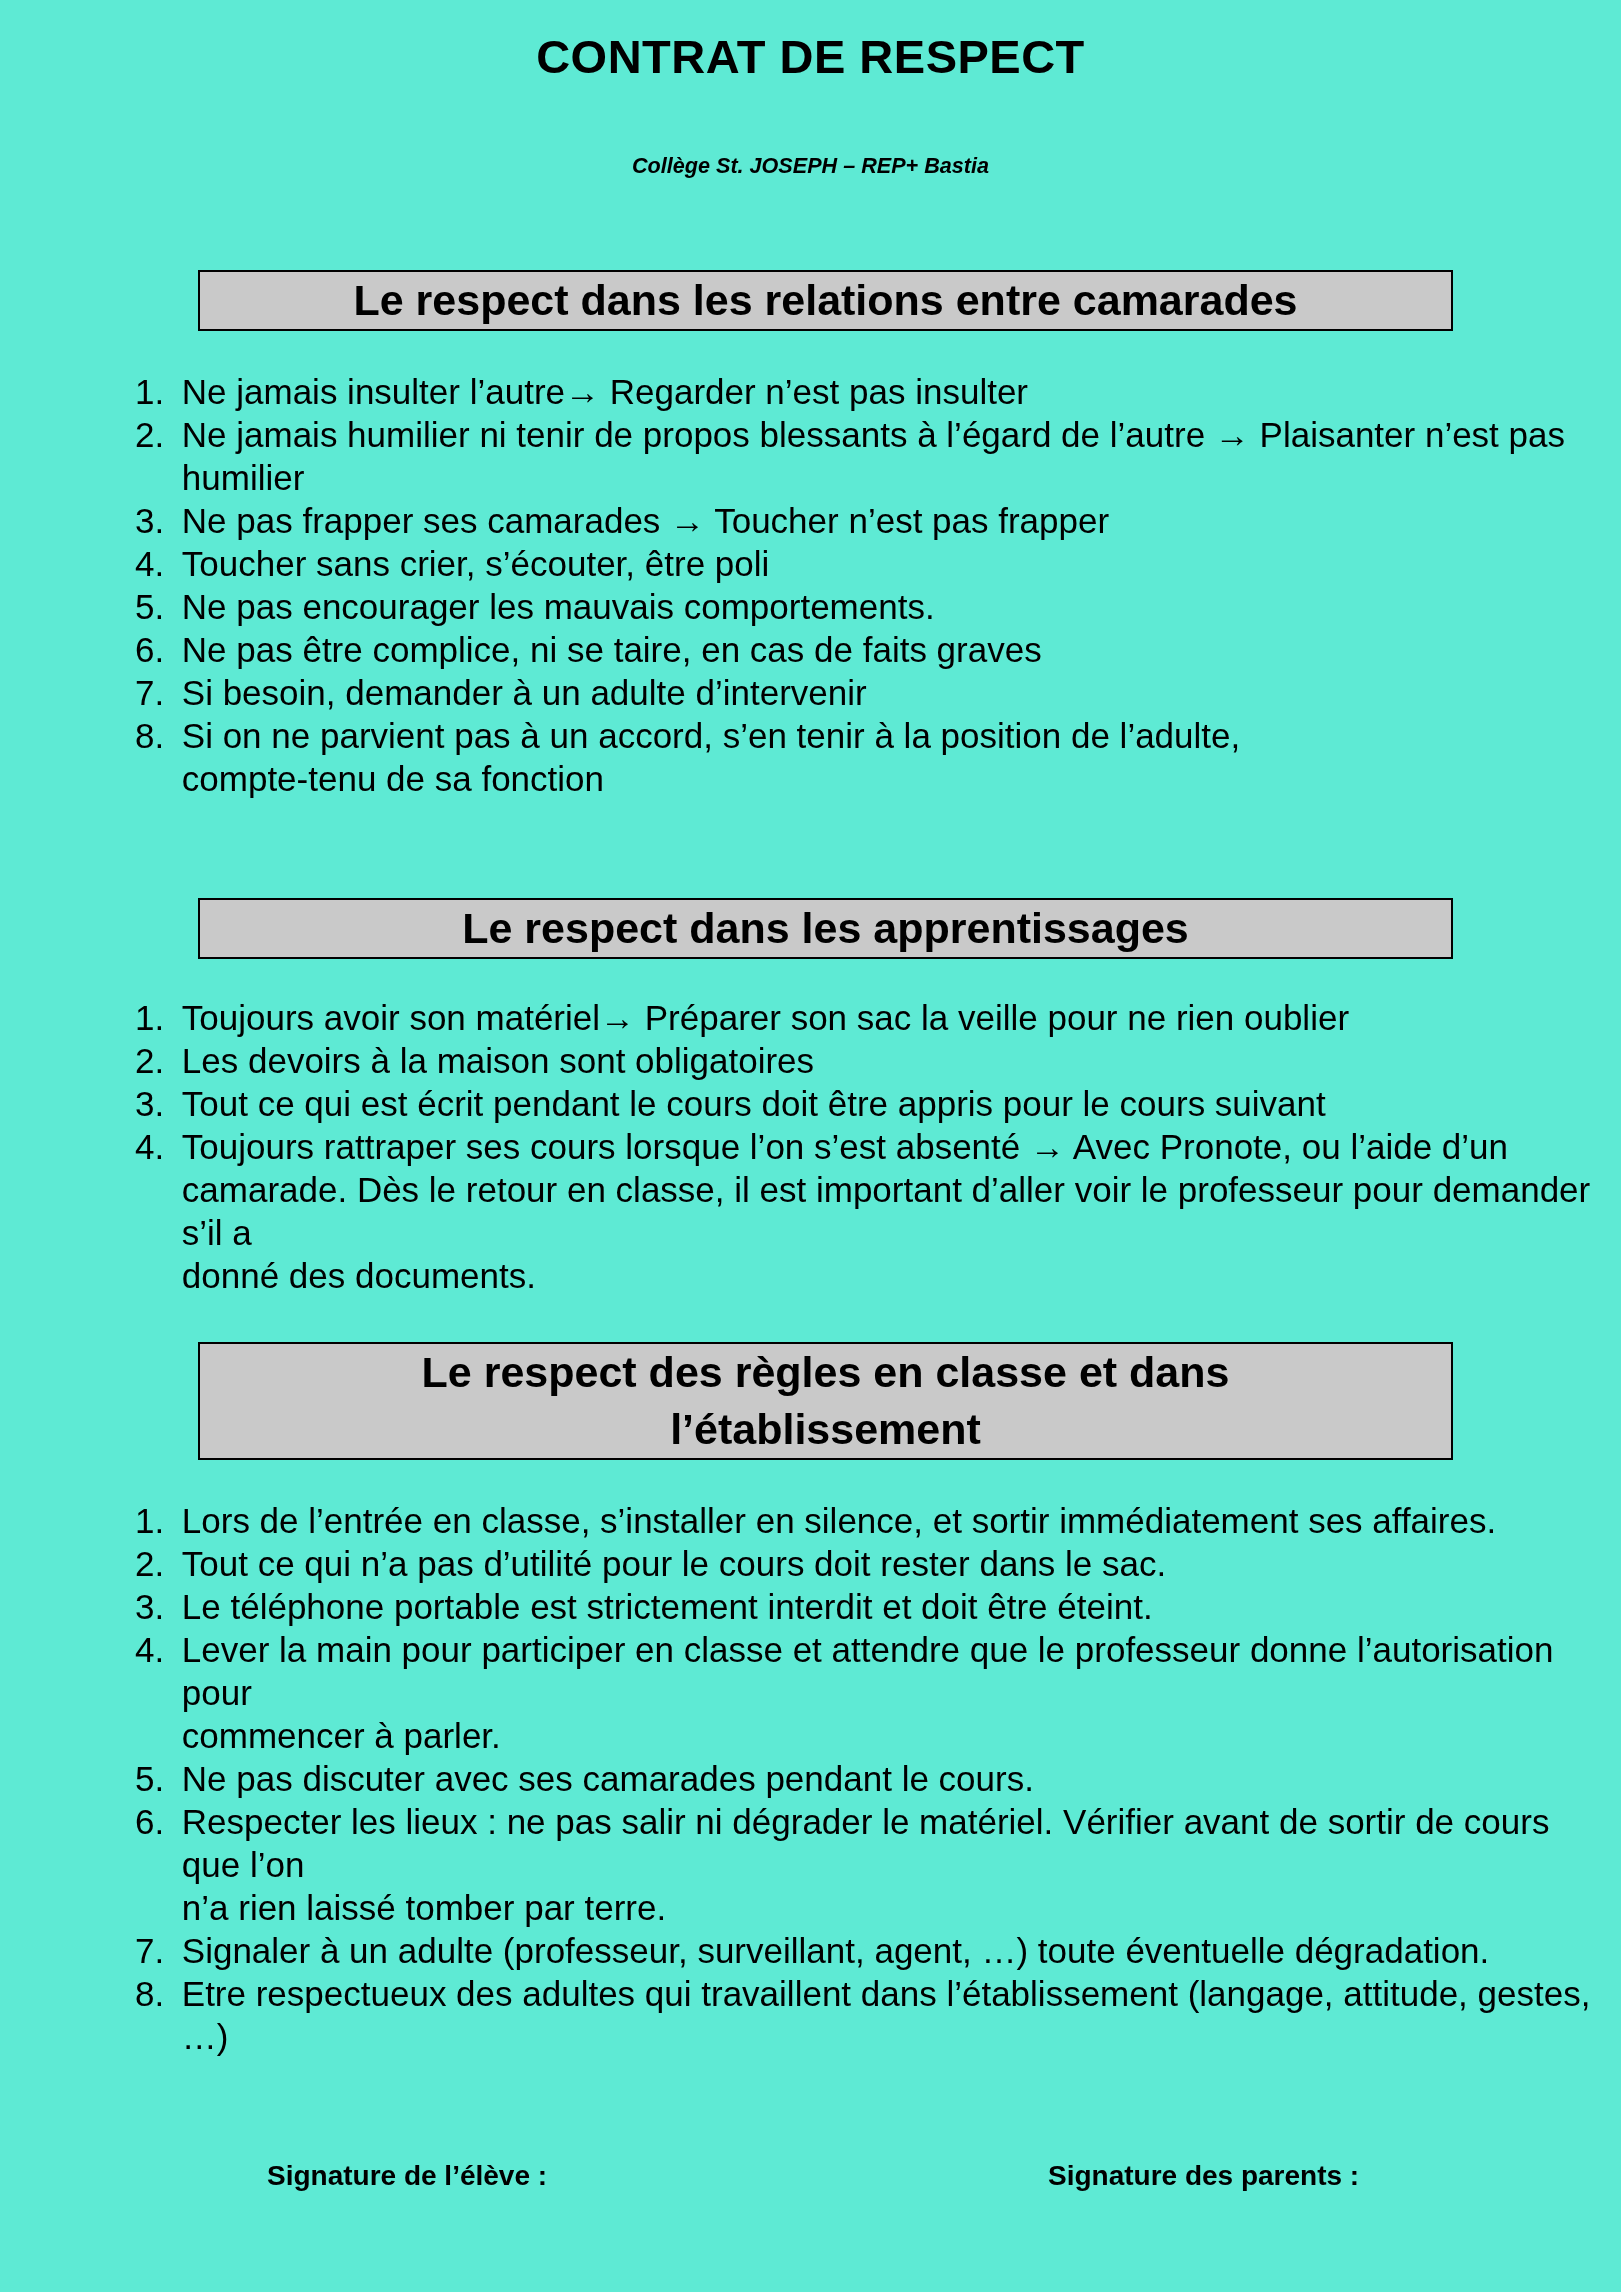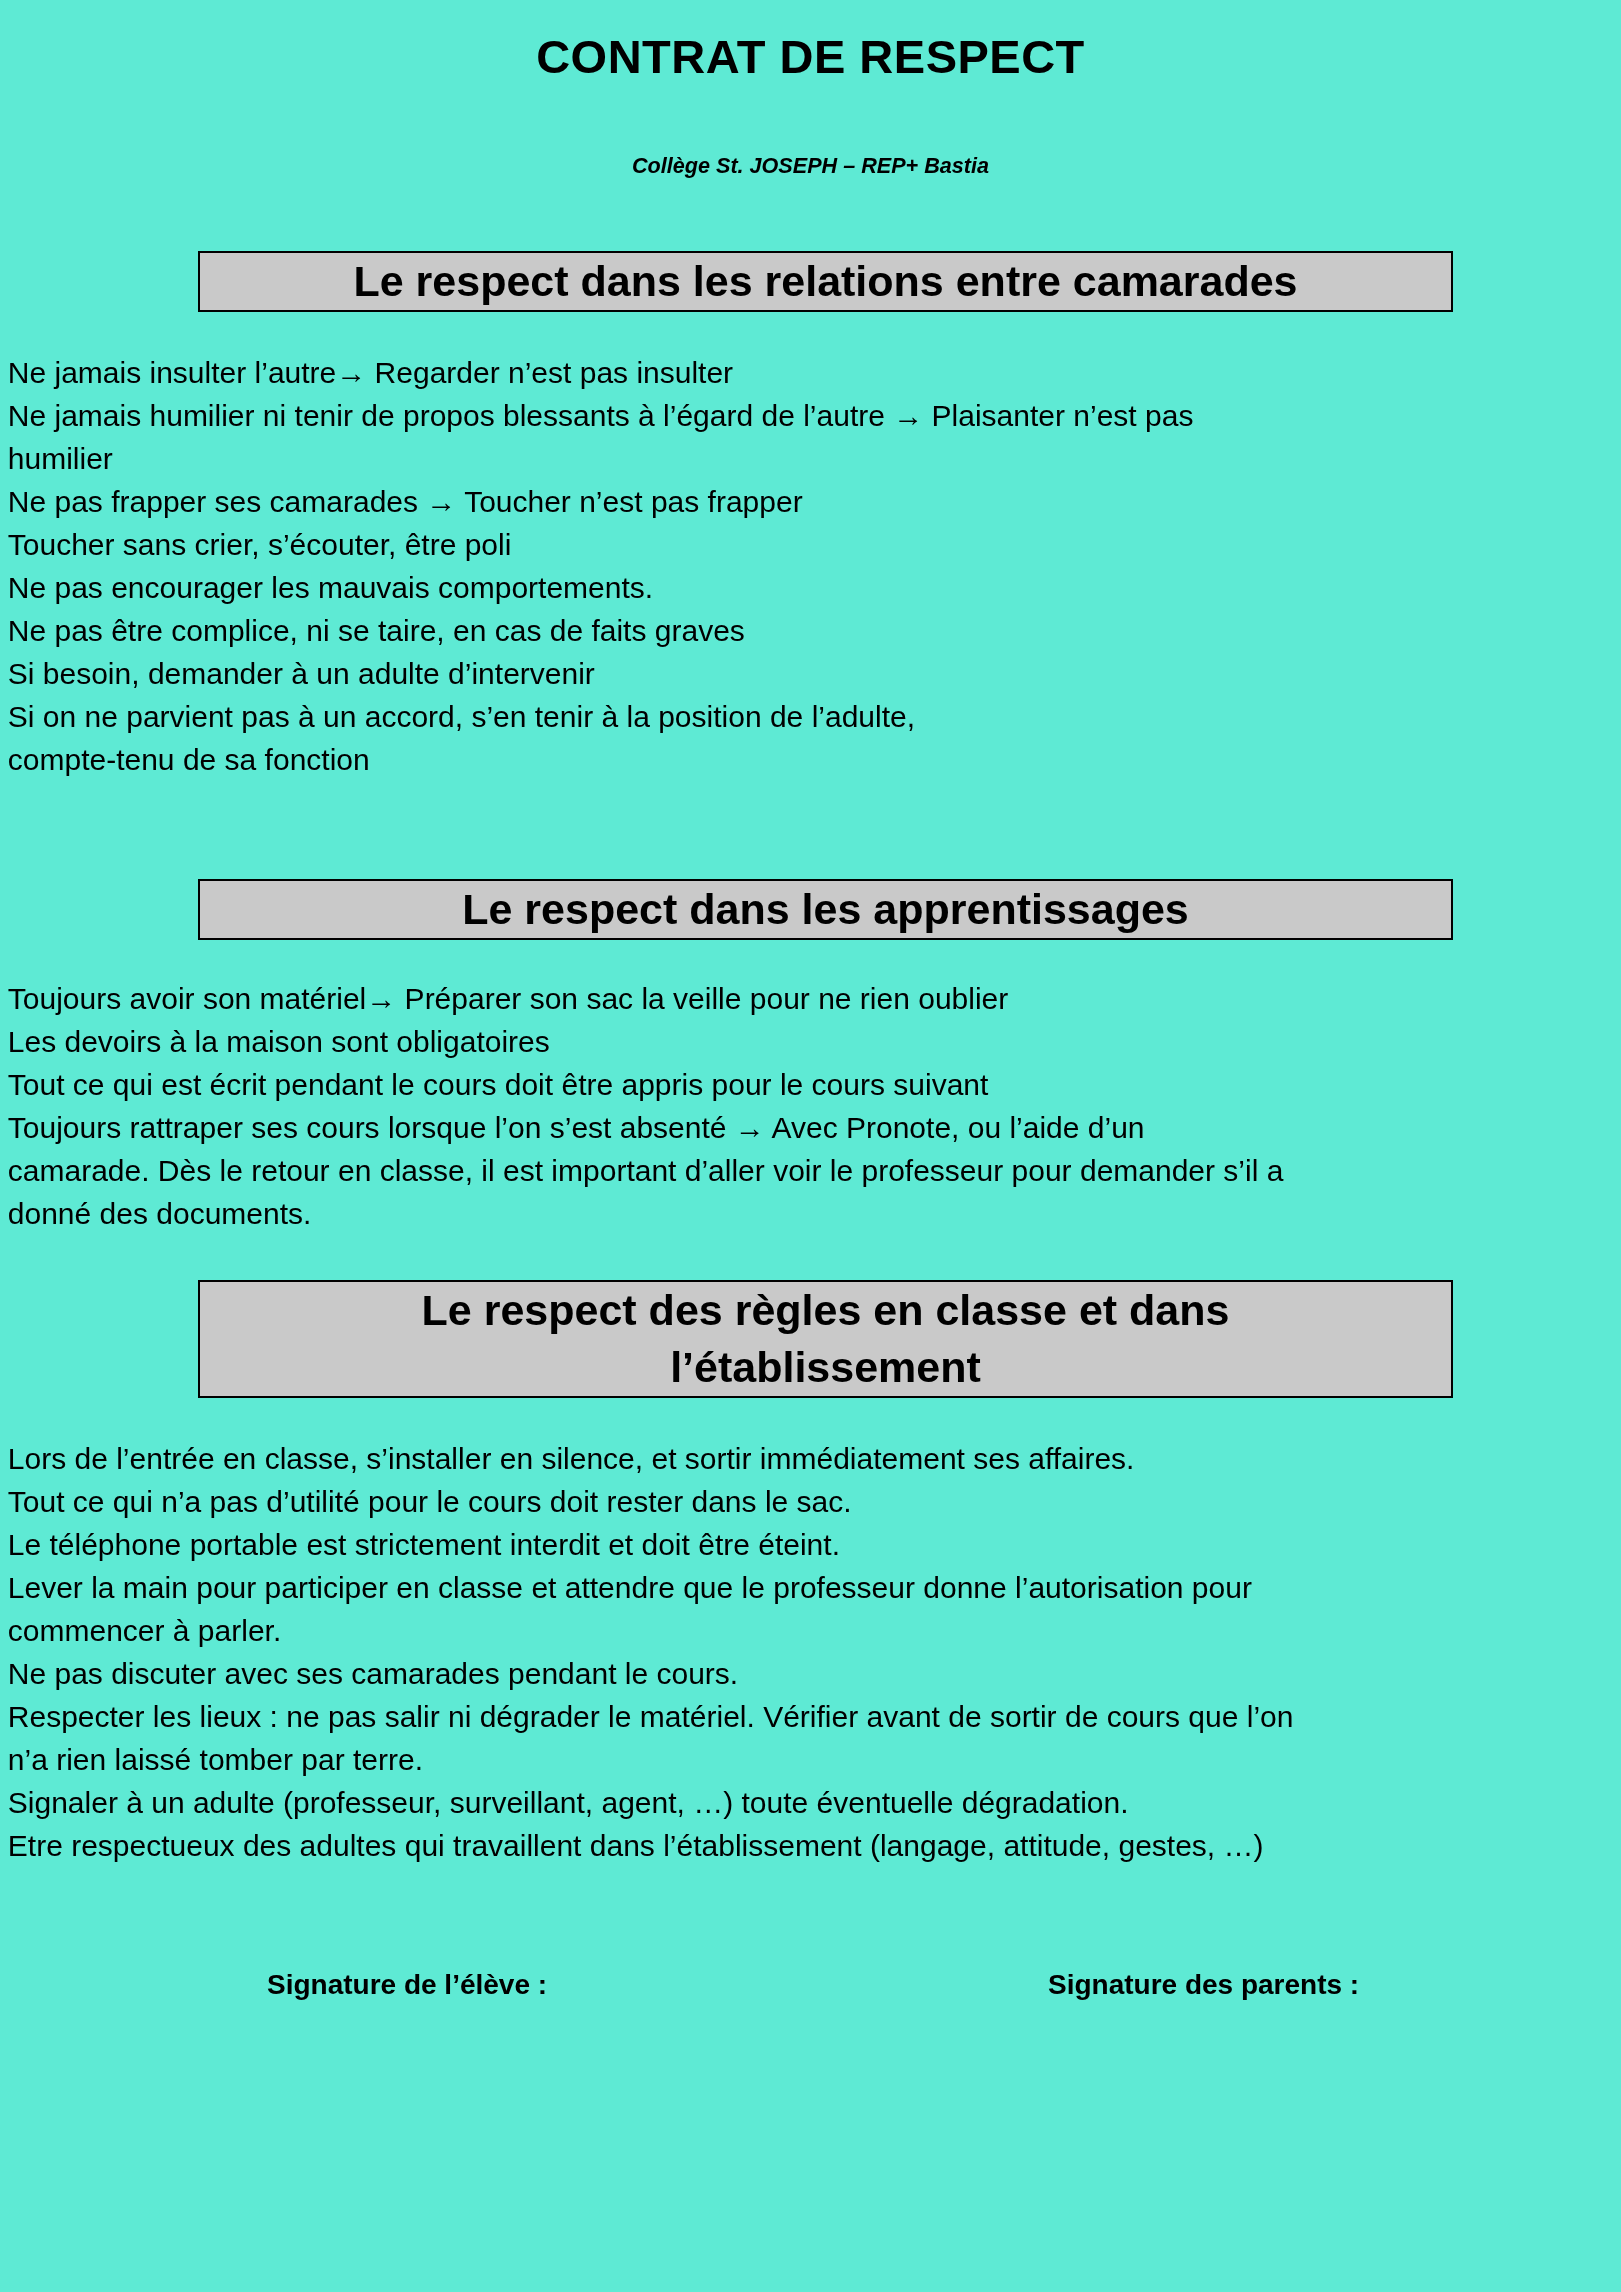--- a/index.html
+++ b/index.html
@@ -33,27 +33,28 @@
     width: 1255px;
     margin-left: 198px;
     background: #c9c9c9;
     border: 2.9px solid #000000;
     font-size: 43px;
     font-weight: bold;
     text-align: center;
     line-height: 57px;
     white-space: pre-wrap;
   }
-  .sec-1 .heading-box { margin-top: 72px; }
+  .sec-1 .heading-box { margin-top: 91px; }
   .sec-2 .heading-box { margin-top: 98px; }
   .sec-3 .heading-box { margin-top: 45px; }
   ol.rules {
     margin: 39px 0 0 0;
+    padding-left: 174px;
     padding-right: 19.6px;
-    font-size: 30px;
+    font-size: 35px;
     line-height: 43px;
     list-style: decimal outside;
   }
   .sec-2 ol.rules { margin-top: 37px; }
   ol.rules li {
     white-space: pre-wrap;
     padding-left: 7.8px;
   }
   .signatures {
     position: relative;

